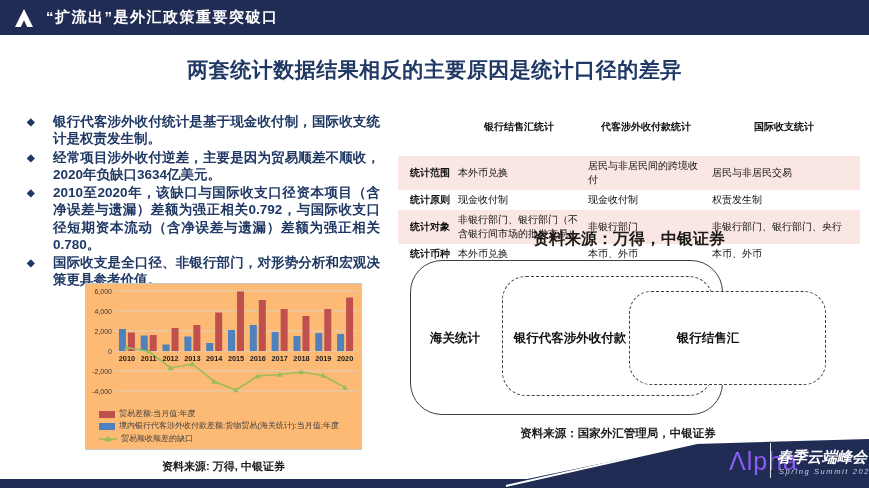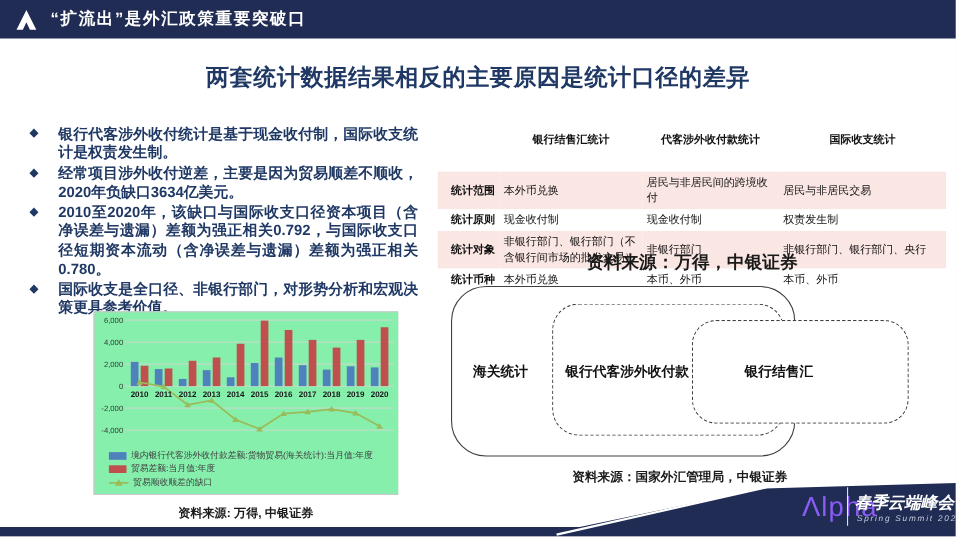--- a/index.html
+++ b/index.html
@@ -16,21 +16,21 @@
   .main-title{position:absolute;top:56px;left:0;width:869px;text-align:center;
     color:#1f3864;font-size:21px;font-weight:bold;letter-spacing:0.5px;}
   
   .bullets{position:absolute;left:27px;top:113px;width:353px;color:#1f3864;
     font-size:13.5px;font-weight:600;line-height:1.28;text-align:justify;}
   .bullet{display:flex;margin-bottom:1px;}
   .bullet .marker{width:26px;flex:none;font-size:10px;padding-top:3px;}
   .bullet .btext{flex:1;}
   
   .chart-box{position:absolute;left:85px;top:283px;width:277px;height:167px;
-    border:1px solid #c9c9c9;background:#86efac;box-sizing:border-box;}
+    border:1px solid #c9c9c9;background:#fdba74;box-sizing:border-box;}
   .chart-box svg{display:block;}
   .legend{padding:2px 0 0 13px;font-size:8px;color:#404040;line-height:1.55;}
   .legend-item{display:flex;align-items:center;gap:4px;white-space:nowrap;}
   .sw{width:16px;height:7px;flex:none;}
   .sw.blue{background:#4f81bd;}
   .sw.red{background:#c0504d;}
   .sw-line{flex:none;}
   .chart-source{position:absolute;left:85px;top:459px;width:277px;text-align:center;
     font-size:11px;font-weight:bold;color:#1a1a1a;}
   
@@ -155,26 +155,26 @@
         <text x="128.1818181818182" y="76.5" text-anchor="middle" font-size="7.3" fill="#1a1a1a" font-weight="bold" font-family="Liberation Sans, sans-serif">2014</text>
         <text x="149.99999999999997" y="76.5" text-anchor="middle" font-size="7.3" fill="#1a1a1a" font-weight="bold" font-family="Liberation Sans, sans-serif">2015</text>
         <text x="171.8181818181818" y="76.5" text-anchor="middle" font-size="7.3" fill="#1a1a1a" font-weight="bold" font-family="Liberation Sans, sans-serif">2016</text>
         <text x="193.63636363636363" y="76.5" text-anchor="middle" font-size="7.3" fill="#1a1a1a" font-weight="bold" font-family="Liberation Sans, sans-serif">2017</text>
         <text x="215.45454545454544" y="76.5" text-anchor="middle" font-size="7.3" fill="#1a1a1a" font-weight="bold" font-family="Liberation Sans, sans-serif">2018</text>
         <text x="237.27272727272725" y="76.5" text-anchor="middle" font-size="7.3" fill="#1a1a1a" font-weight="bold" font-family="Liberation Sans, sans-serif">2019</text>
         <text x="259.09090909090907" y="76.5" text-anchor="middle" font-size="7.3" fill="#1a1a1a" font-weight="bold" font-family="Liberation Sans, sans-serif">2020</text>
       </svg>
     <div class="legend">
       <div class="legend-item">
+        <span class="sw red"></span>
+        <span>贸易差额:当月值:年度</span>
+      </div>
+      <div class="legend-item">
         <span class="sw blue"></span>
         <span>境内银行代客涉外收付款差额:货物贸易(海关统计):当月值:年度</span>
-      </div>
-      <div class="legend-item">
-        <span class="sw red"></span>
-        <span>贸易差额:当月值:年度</span>
       </div>
       <div class="legend-item">
         <svg class="sw-line" width="18" height="8" viewBox="0 0 18 8">
           <line x1="0" y1="4" x2="18" y2="4" stroke="#9bbb59" stroke-width="1.6"></line>
           <polygon points="9,0.5 12.5,6.5 5.5,6.5" fill="#9bbb59"></polygon>
         </svg>
         <span>贸易顺收顺差的缺口</span>
       </div>
     </div>
   </div>

